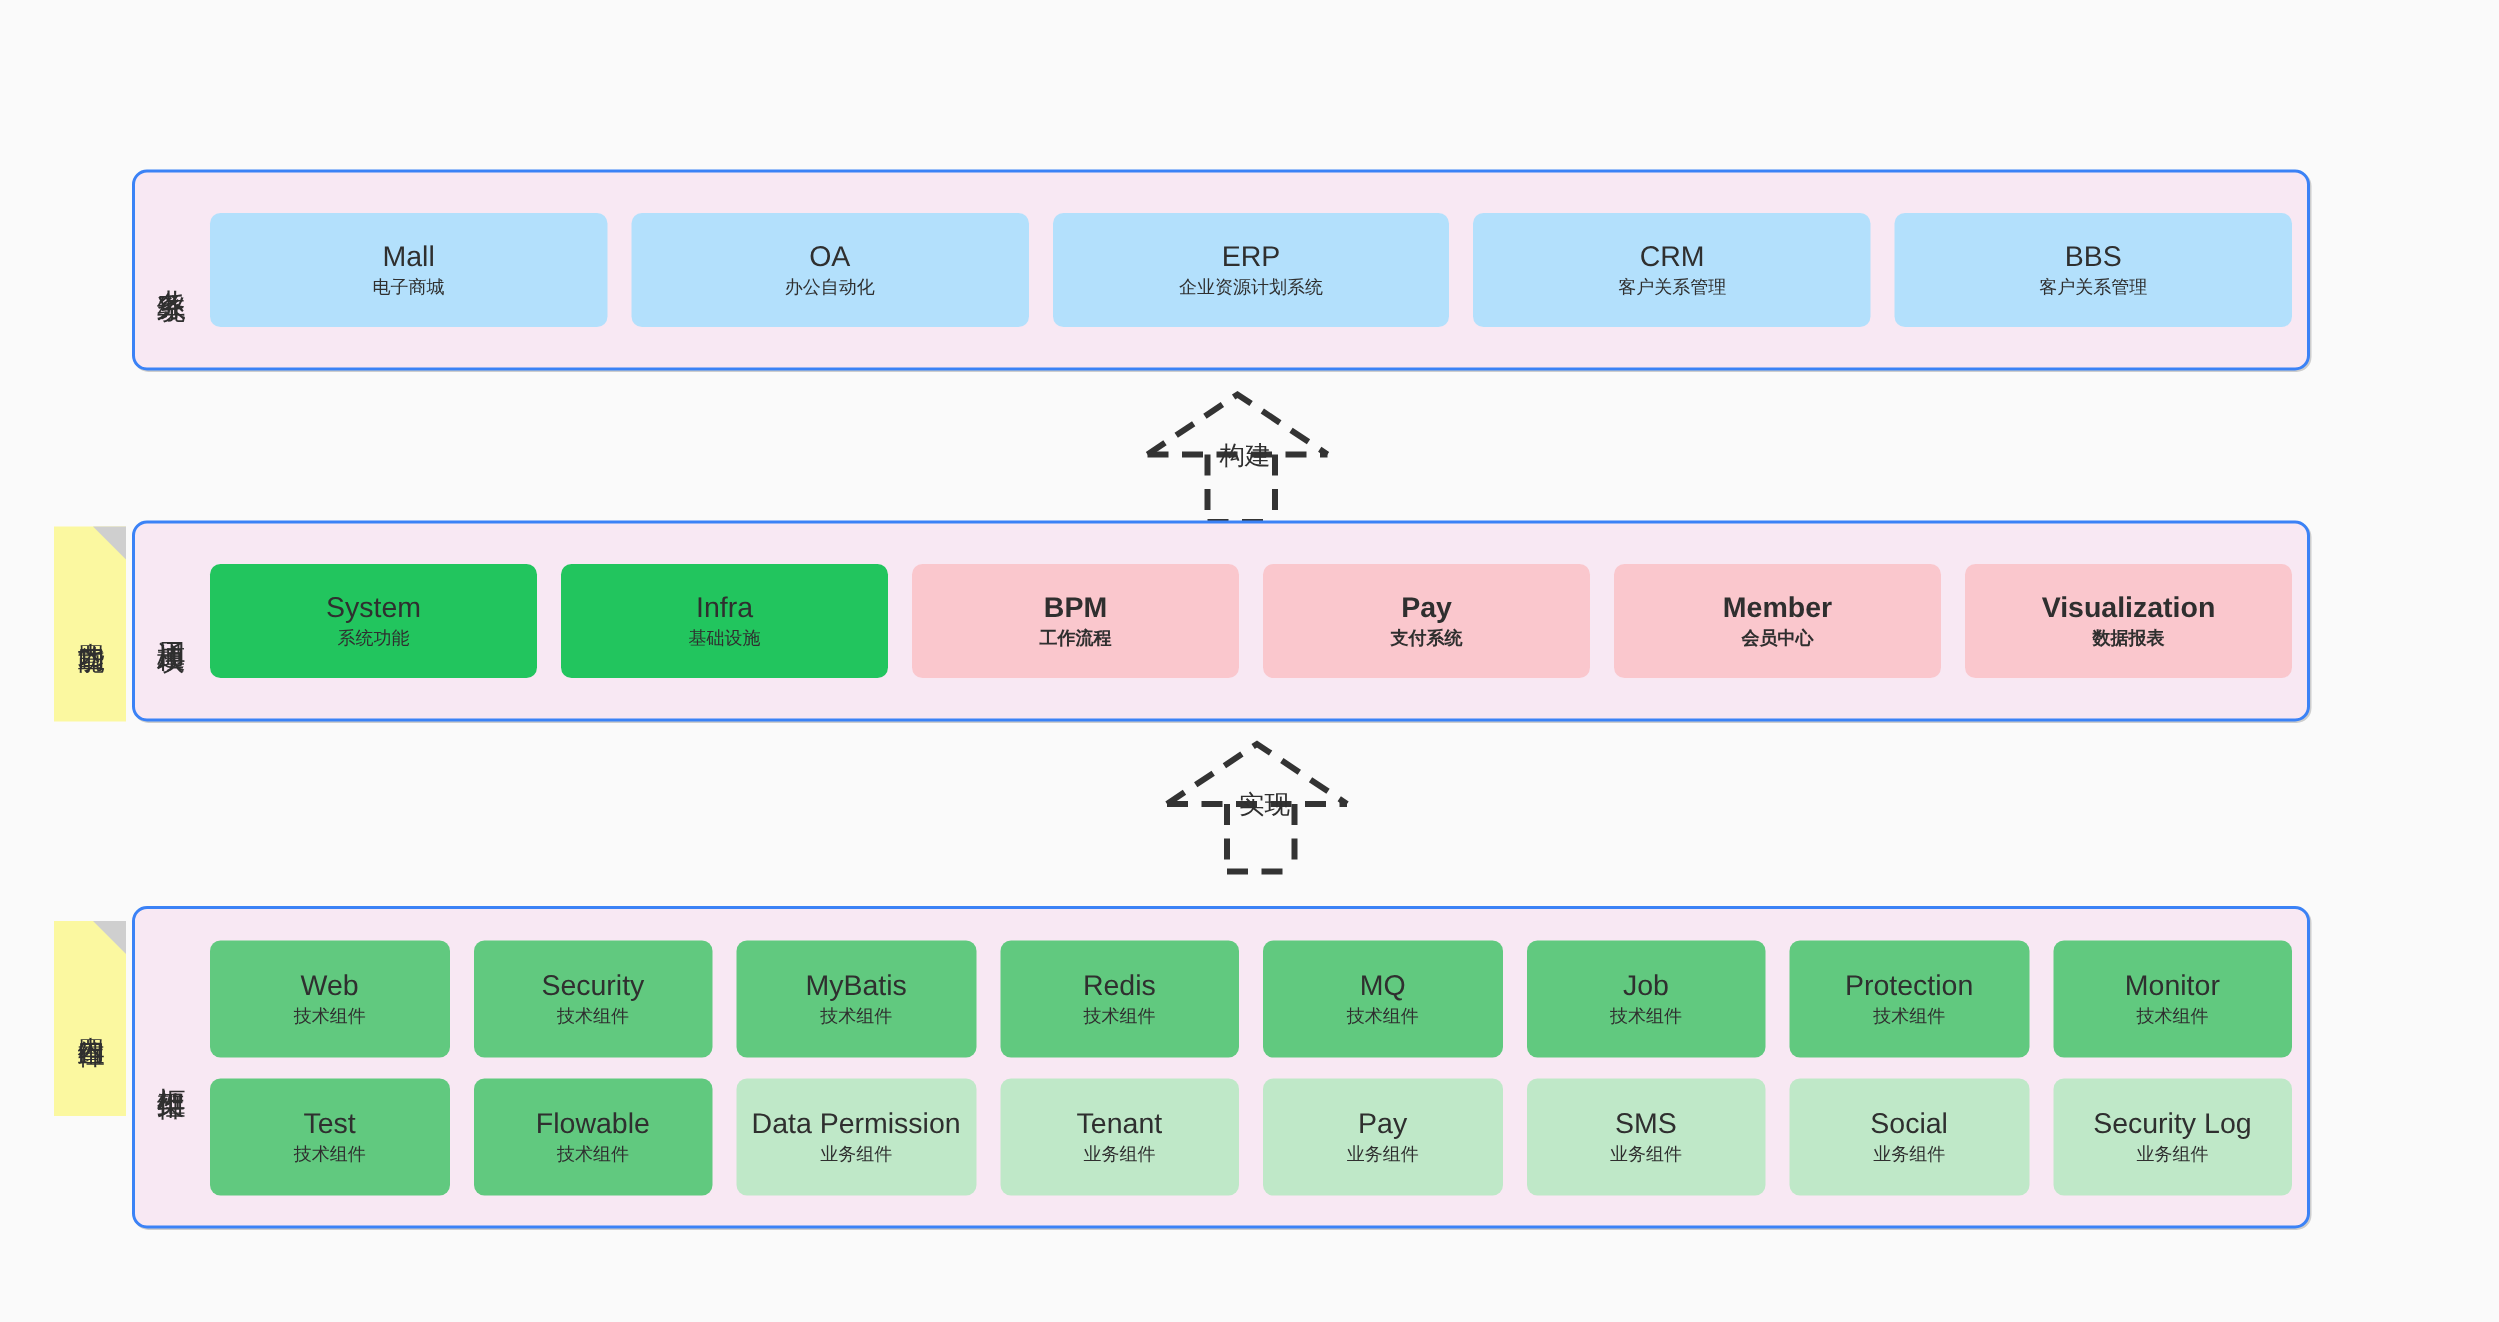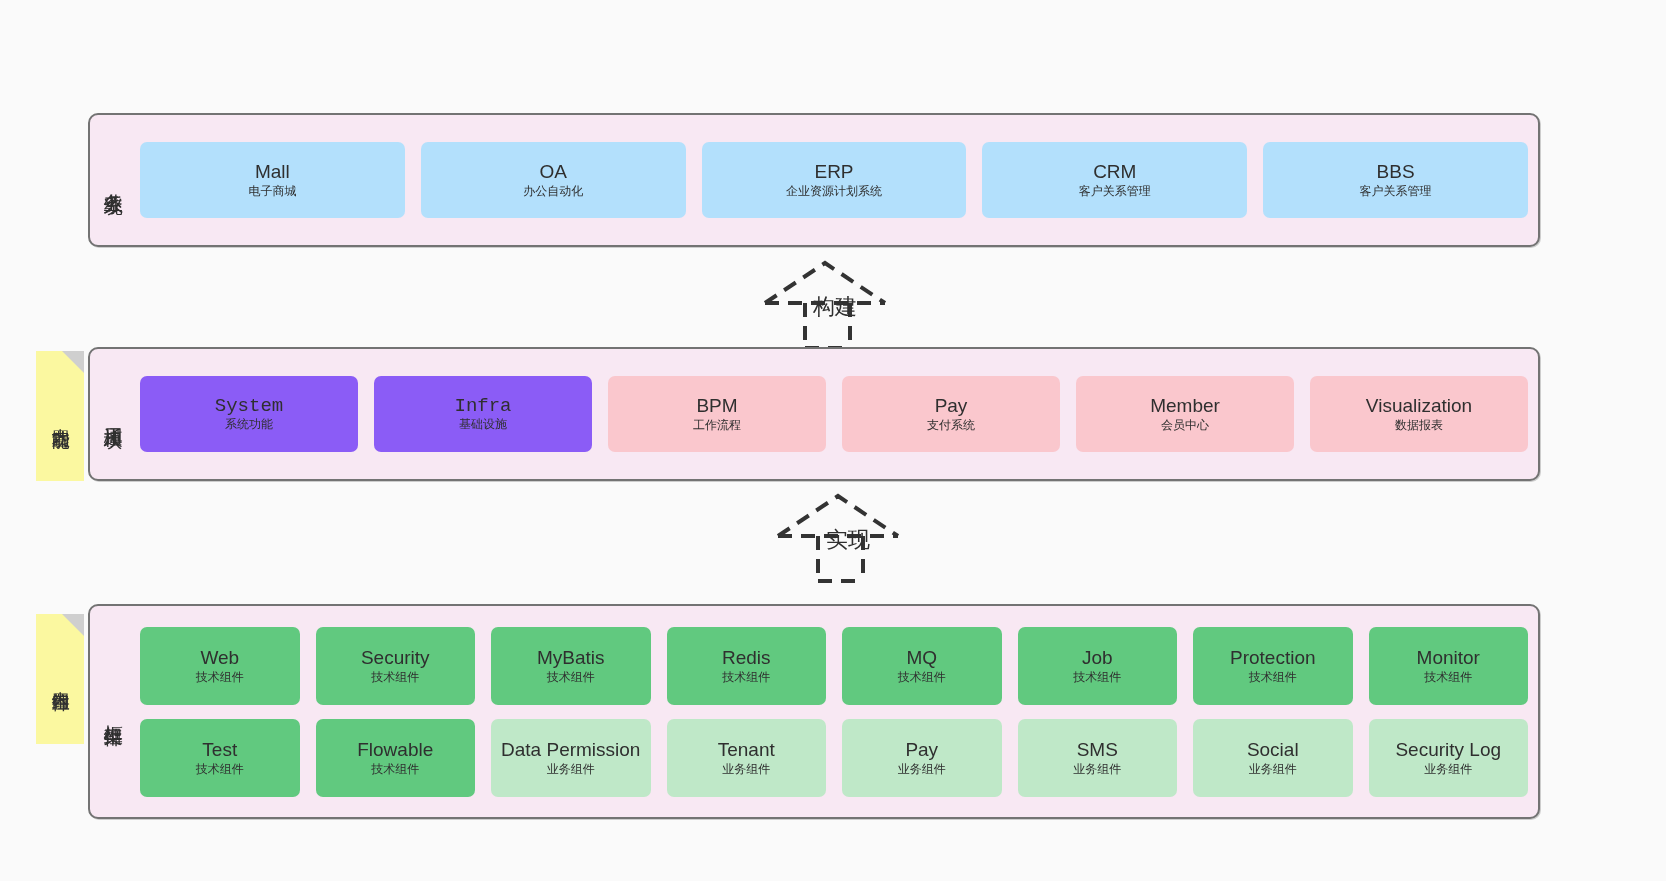--- a/index.html
+++ b/index.html
@@ -19,21 +19,21 @@
   .canvas {
     position: absolute;
     inset: 0;
   }
 
   
   .layer {
     position: absolute;
     box-sizing: border-box;
     background: #f8e8f3;
-    border: 2px solid #737373;
+    border: 2px solid #3b82f6;
     border-radius: 10px;
     display: flex;
     align-items: stretch;
     box-shadow: 1px 1px 0 rgba(0,0,0,0.18);
   }
 
   .layer-title {
     width: 46px;
     flex: 0 0 46px;
     display: flex;
@@ -81,22 +81,22 @@
   .card .en {
     font-size: 19px;
     color: #2f2f2f;
   }
   .card .cn {
     font-size: 12px;
     color: #2f2f2f;
   }
 
   .card.blue        { background: #b3e0fc; }
-  .card.red         { background: #8b5cf6; font-family: Liberation Mono, monospace; }
-  .card.pink        { background: #fac7cd; }
+  .card.red         { background: #22c55e; }
+  .card.pink        { background: #fac7cd; font-weight: bold; }
   .card.green       { background: #61c97f; }
   .card.lightgreen  { background: #bfe8c8; }
 
   
   .note {
     position: absolute;
     background: #fbf8a0;
     color: #2f2f2f;
     font-size: 18px;
     line-height: 1.2;
@@ -124,21 +124,21 @@
 
   
   .connector {
     position: absolute;
     pointer-events: none;
   }
   .connector svg { display: block; overflow: visible; }
 
   .conn-label {
     position: absolute;
-    font-size: 22px;
+    font-size: 17px;
     color: #2f2f2f;
     background: transparent;
     white-space: nowrap;
     user-select: none;
   }
 </style>
 </head>
 <body>
 
 <div class="canvas">

